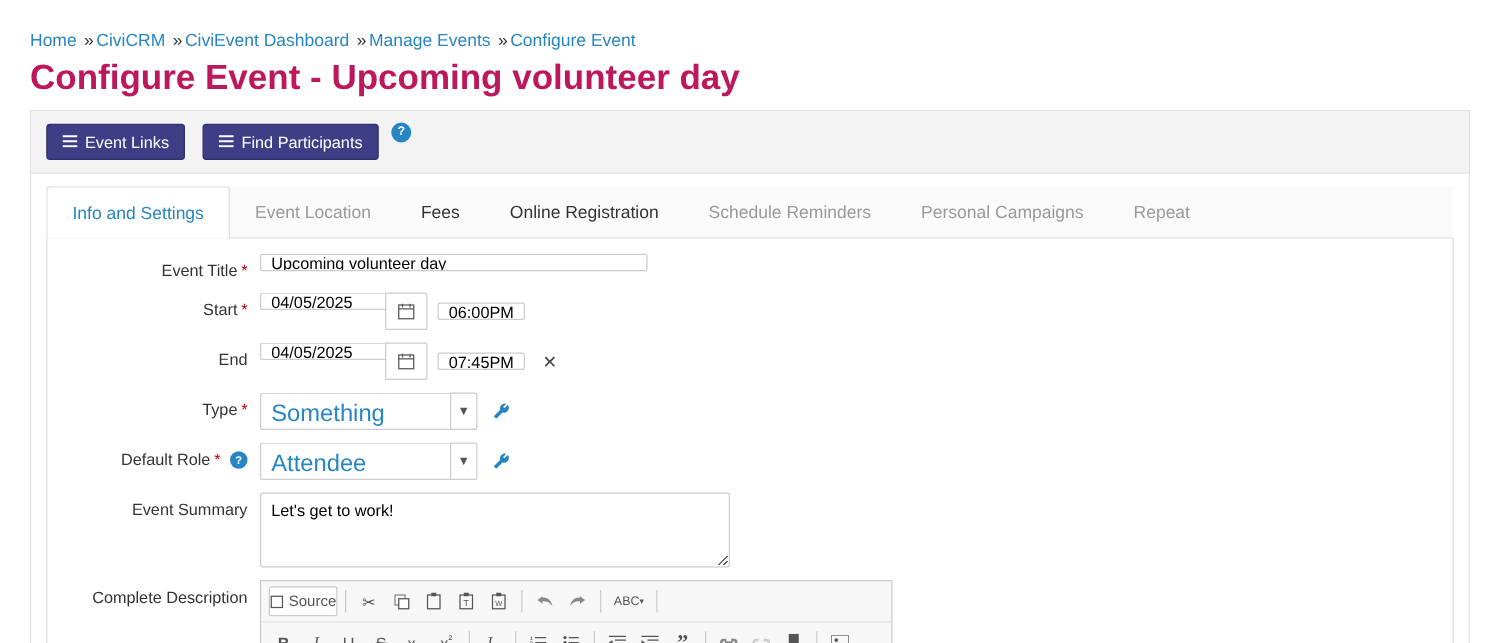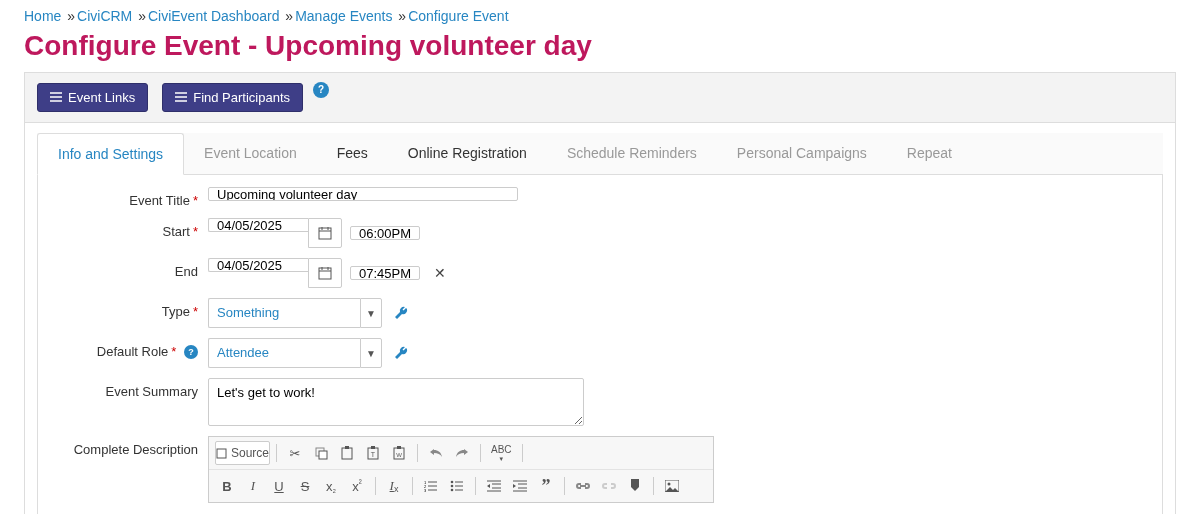--- a/index.html
+++ b/index.html
@@ -6,21 +6,21 @@
   body {
     font-family: "Helvetica Neue", Helvetica, Arial, sans-serif;
     font-size: 13px;
     color: #333;
     background: #fff;
     width: 1200px;
     overflow: hidden;
   }
   a { color: #2786c2; text-decoration: none; }
   .breadcrumb {
-    padding: 8px 24px 4px 24px;
+    padding: 24px 24px 4px 24px;
     font-size: 14px;
     color: #555;
   }
   .breadcrumb a { color: #2786c2; }
   .breadcrumb .sep { color: #333; margin: 0 2px; }
   h1.page-title {
     font-size: 28px;
     font-weight: 700;
     padding: 2px 24px 10px 24px;
     color: #be185d;
@@ -158,21 +158,21 @@
     cursor: pointer;
     font-size: 14px;
     padding: 0 6px;
   }
   .select-group { display: flex; }
   .select-group .sel-display {
     border: 1px solid #ccc;
     height: 30px;
     width: 152px;
     padding: 6px 8px;
-    font-size: 13px;
+    font-size: 19px;
     color: #2786c2;
     border-radius: 2px 0 0 2px;
     border-right: none;
     background: #fff;
     cursor: pointer;
   }
   .select-group .caret-btn {
     border: 1px solid #ccc;
     background: #fff;
     width: 22px; height: 30px;
@@ -187,21 +187,21 @@
     cursor: pointer;
     font-size: 14px;
     padding: 0 4px;
   }
   textarea.summary {
     border: 1px solid #ccc;
     border-radius: 2px;
     padding: 6px 8px;
     font-size: 13px;
     width: 376px;
-    height: 48px;
+    height: 60px;
     resize: both;
     font-family: inherit;
   }
   .rte {
     width: 506px;
     border: 1px solid #ccc;
     background: #f7f7f7;
   }
   .rte-row {
     display: flex;
@@ -426,21 +426,21 @@
                 <svg width="14" height="12" viewBox="0 0 14 12">
                     <path d="M5 2L1 5l4 3V6c4 0 6 1 8 4-1-5-4-7-8-7z" fill="#888"></path>
                   </svg>
               </span>
               <span class="rte-btn">
                 <svg width="14" height="12" viewBox="0 0 14 12">
                     <path d="M9 2l4 3-4 3V6c-4 0-6 1-8 4 1-5 4-7 8-7z" fill="#888"></path>
                   </svg>
               </span>
               <span class="rte-sep"></span>
-              <span class="rte-btn" style="font-size:10px;flex-direction:column;">
+              <span class="rte-btn" style="font-size:10px;">
                 <span>ABC</span>
                   <span style="font-size:7px;color:#555;">▾</span>
               </span>
               <span class="rte-sep"></span>
             </div>
 
             <div class="rte-row">
               <span class="rte-btn">
                   <span class="b">B</span>
                 </span>

